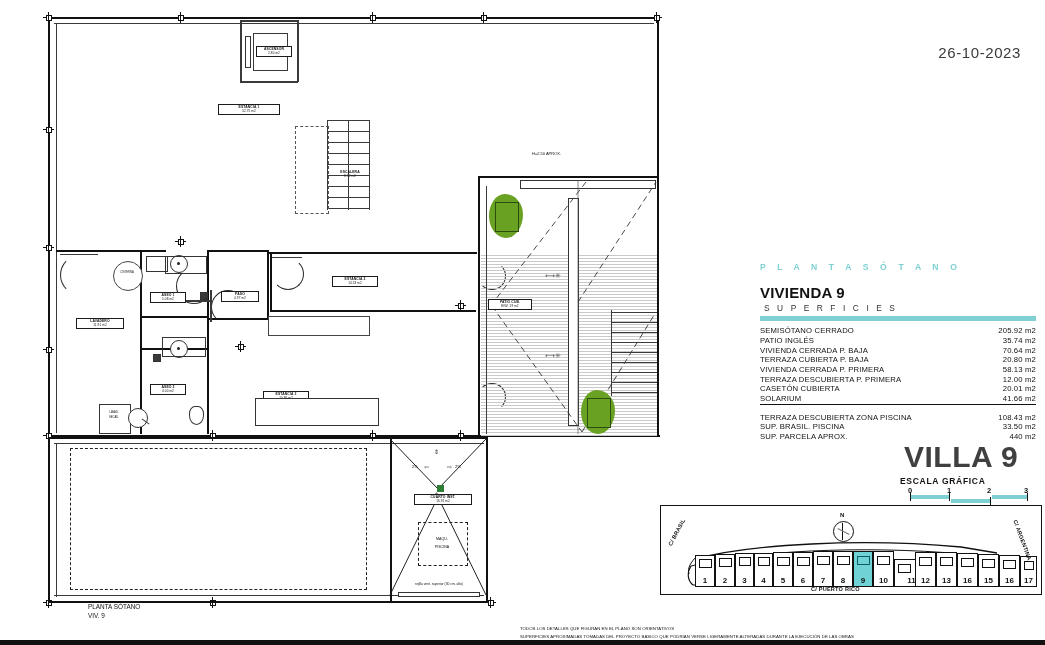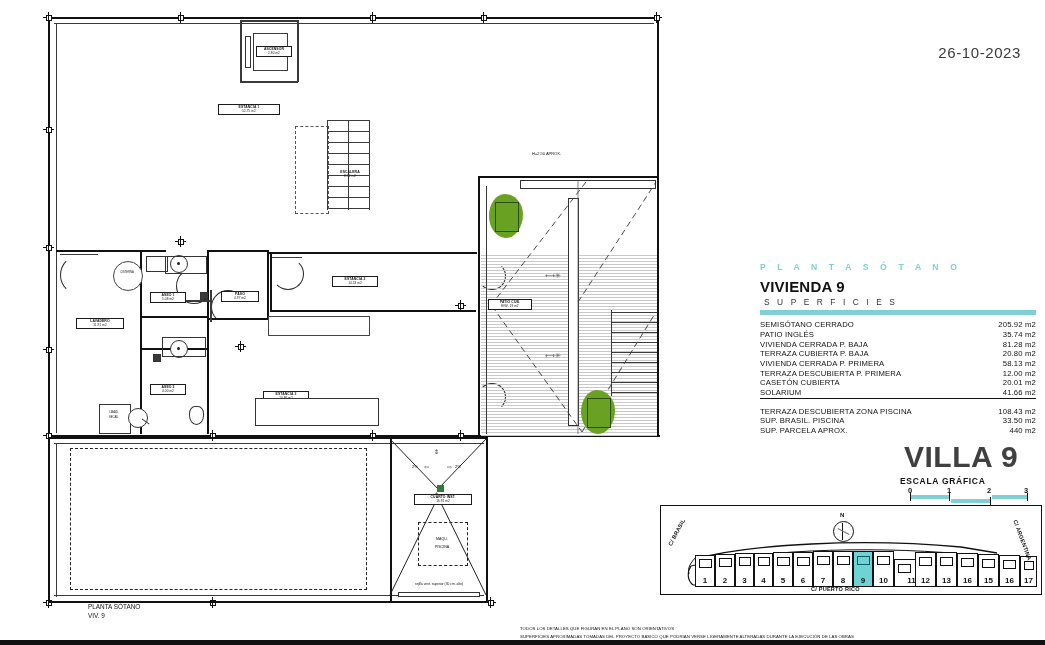--- a/index.html
+++ b/index.html
@@ -29,21 +29,21 @@
   .grid-node span{position:absolute;left:2.5px;top:2.5px;width:6px;height:6px;
                   border:1.3px solid #111;background:#fff;box-sizing:border-box;}
   .door-arc{position:absolute;border:1px solid #2a2a2a;border-radius:50%;
             background:transparent;}
   .green-blob{position:absolute;background:#69a223;border-radius:46% 54% 50% 50%/50% 46% 54% 50%;}
   .green-inner{position:absolute;border:1px solid #2d4d10;}
 
   
   #info{position:absolute;left:758px;top:262px;width:282px;}
   .panel-sub{font-size:8.6px;letter-spacing:4.6px;color:#7fd0d2;
-             font-weight:700;margin:0 0 6px 2px;}
+             font-weight:700;margin:0 0 12px 2px;}
   .panel-title{font-size:15px;font-weight:700;color:#111;margin:0 0 2px 2px;
                letter-spacing:.2px;}
   .panel-sup{font-size:8.4px;letter-spacing:2.6px;color:#333;margin:0 0 3px 6px;}
   .rule{height:5px;background:#7fd0d2;margin:0 0 5px 2px;width:276px;}
   table.sup{border-collapse:collapse;width:276px;margin-left:2px;}
   table.sup td{font-size:7.7px;color:#111;padding:0.35px 0;white-space:nowrap;
                letter-spacing:.15px;}
   table.sup td.v{text-align:right;width:78px;}
   table.sup tr.ul td{border-bottom:1px solid #111;}
   table.sup tr.gap td{height:7px;}
@@ -349,21 +349,21 @@
         <tr>
             <td>SEMISÓTANO CERRADO</td>
             <td class="v">205.92 m2</td>
           </tr>
         <tr>
             <td>PATIO INGLÉS</td>
             <td class="v">35.74 m2</td>
           </tr>
         <tr>
             <td>VIVIENDA CERRADA P. BAJA</td>
-            <td class="v">81.28 m2</td>
+            <td class="v">70.64 m2</td>
           </tr>
         <tr>
             <td>TERRAZA CUBIERTA P. BAJA</td>
             <td class="v">20.80 m2</td>
           </tr>
         <tr>
             <td>VIVIENDA CERRADA P. PRIMERA</td>
             <td class="v">58.13 m2</td>
           </tr>
         <tr>

